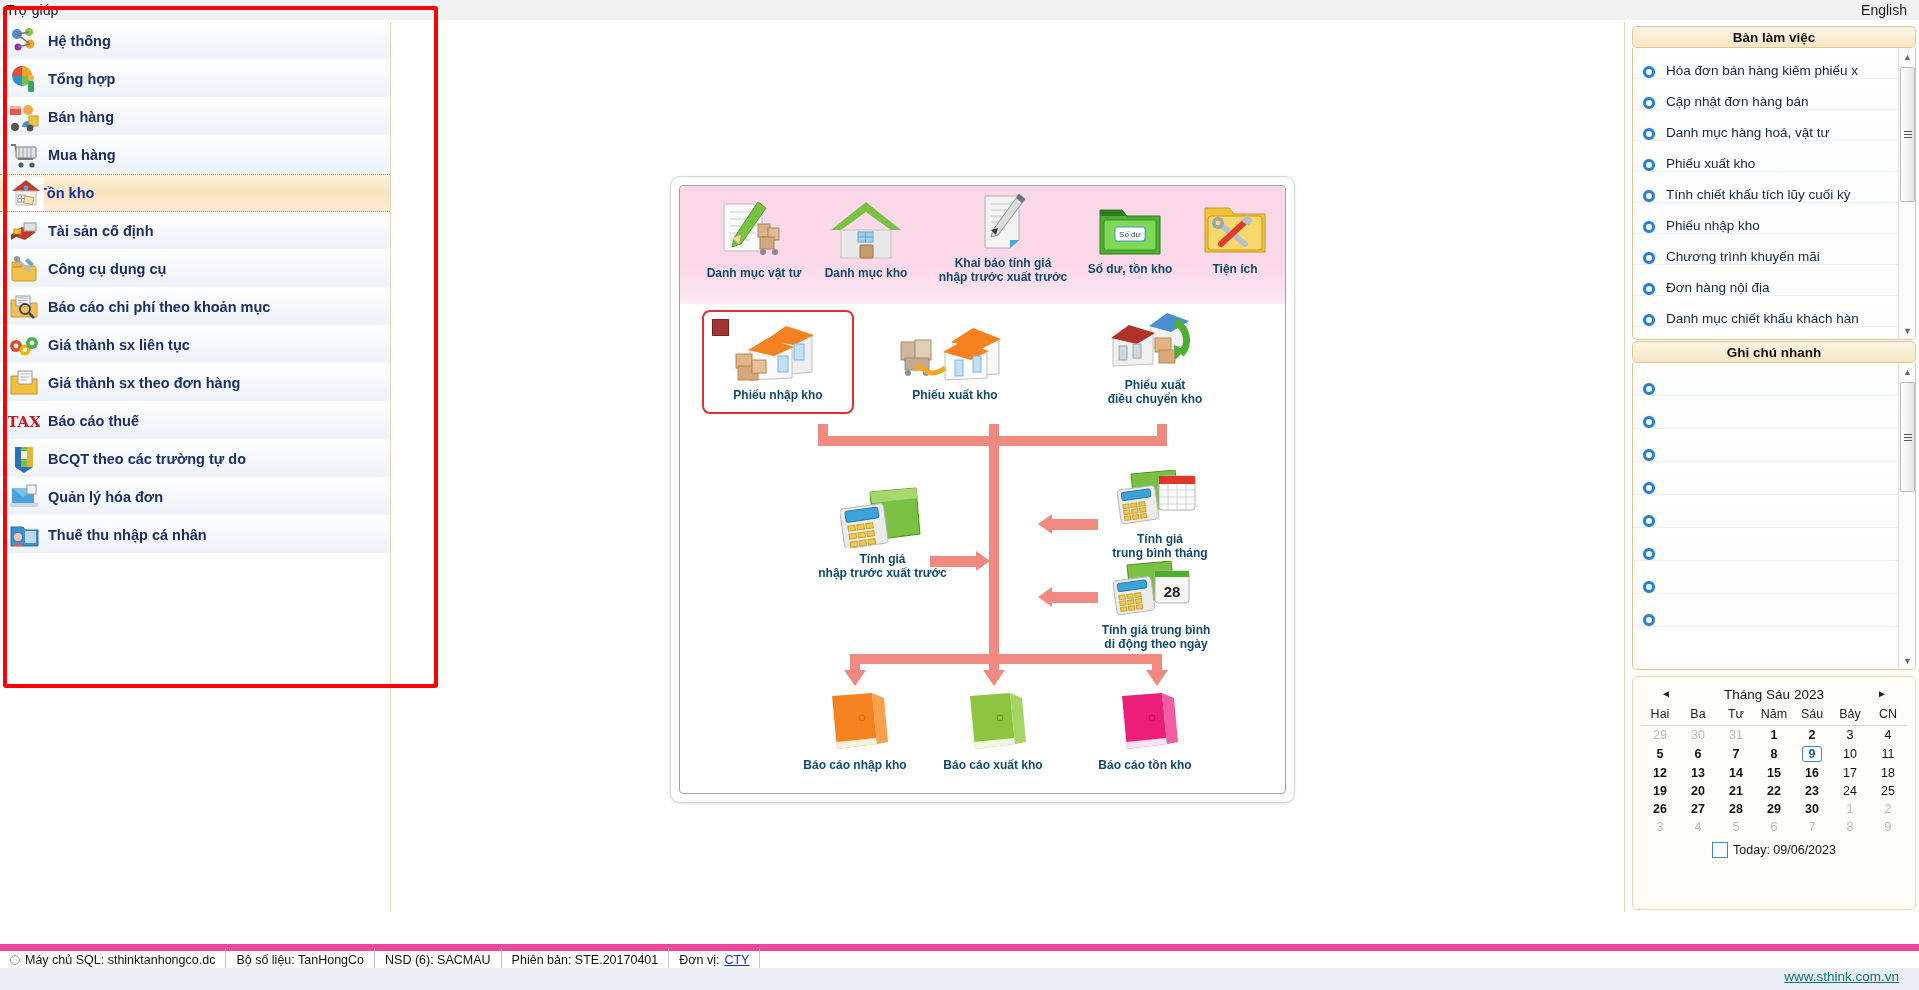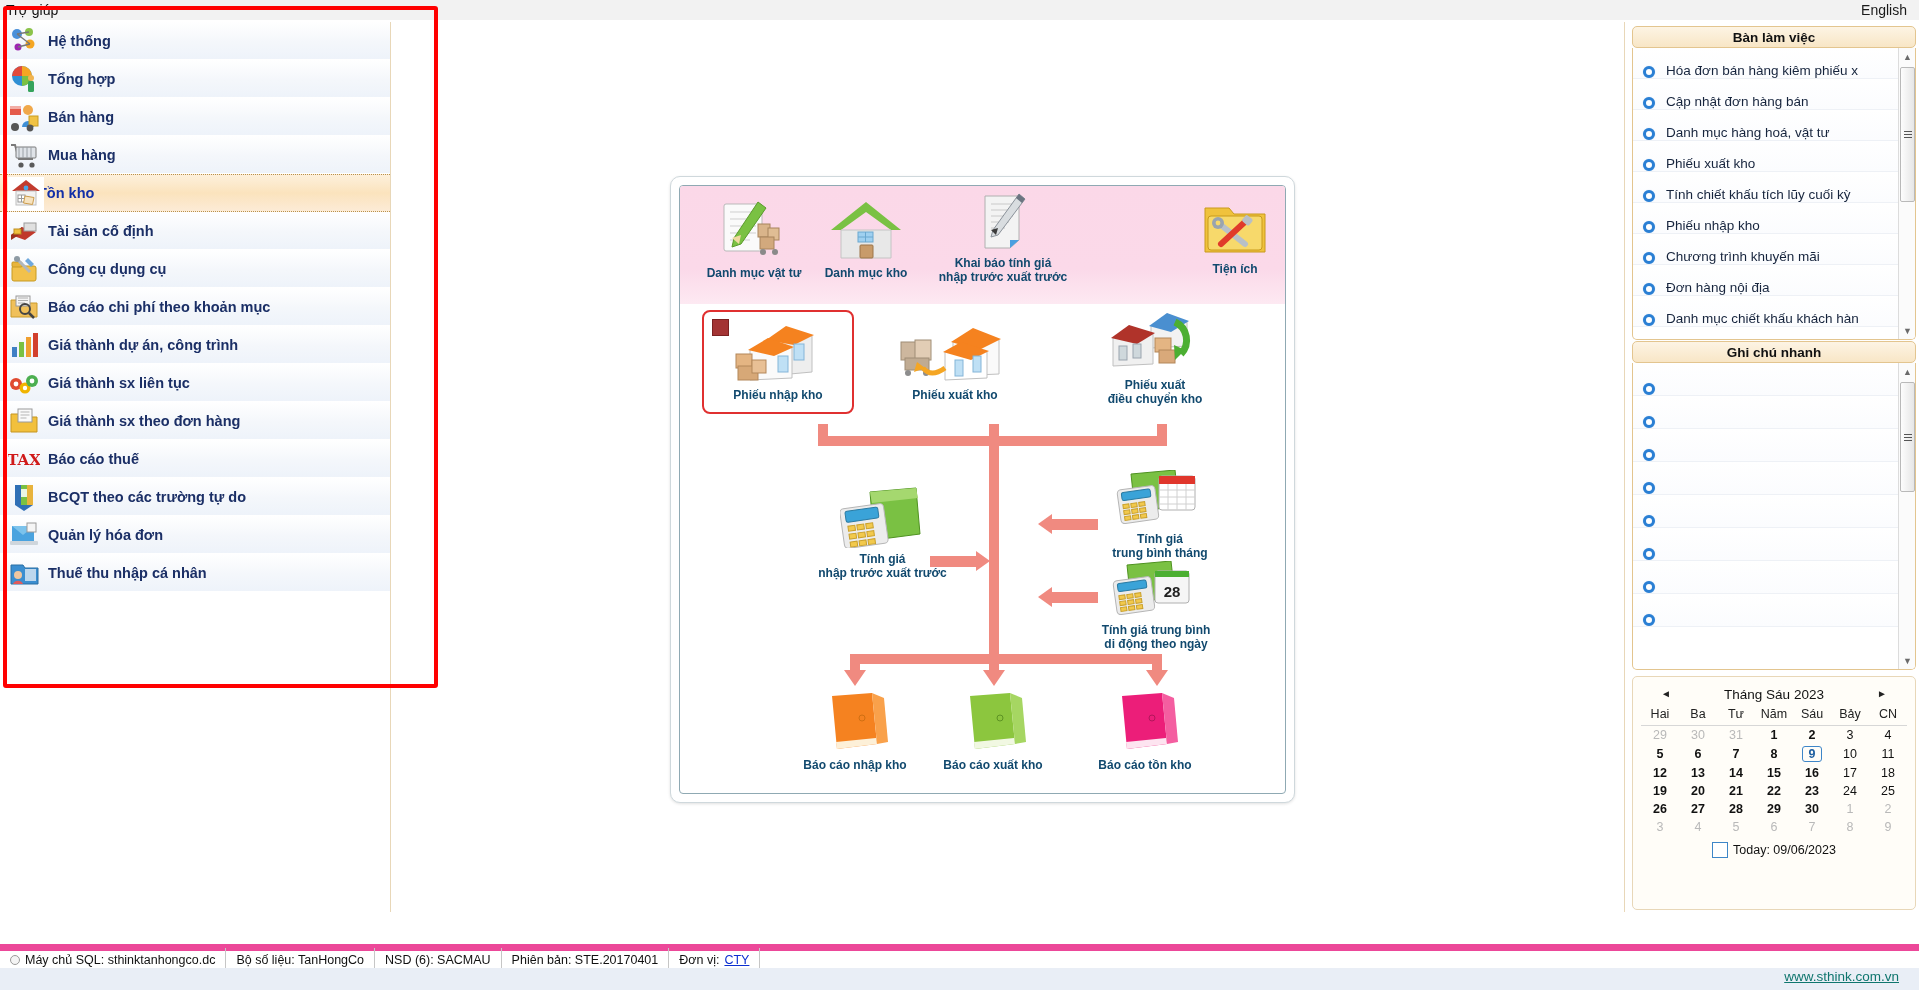--- a/index.html
+++ b/index.html
@@ -388,31 +388,20 @@
           <path d="M3 9 h10 l2 3 h14 v14 H3 Z" fill="#f0c05a" stroke="#c99a2a"></path>
           <rect x="8" y="5" width="14" height="10" fill="#f5f5f5" stroke="#9a9a9a"></rect>
           <path d="M10 7 h10 M10 9.5 h10 M10 12 h7" stroke="#b0b0b0"></path>
           <circle cx="17" cy="18" r="5" fill="none" stroke="#444" stroke-width="2"></circle>
           <path d="M21 22 l5 5" stroke="#444" stroke-width="2.5"></path>
         </svg>
       </span>
       <span class="lbl">Báo cáo chi phí theo khoản mục</span>
     </div>
 
-    <div class="nav-item">
-      <span class="ico">
-        <svg width="32" height="32" viewBox="0 0 32 32">
-          <rect x="4" y="18" width="5" height="10" fill="#3f7fc4"></rect>
-          <rect x="11" y="13" width="5" height="15" fill="#7ac143"></rect>
-          <rect x="18" y="8" width="5" height="20" fill="#f0a030"></rect>
-          <rect x="25" y="4" width="5" height="24" fill="#d2402d"></rect>
-        </svg>
-      </span>
-      <span class="lbl">Giá thành dự án, công trình</span>
-    </div>
 
     <div class="nav-item">
       <span class="ico">
         <svg width="32" height="32" viewBox="0 0 32 32">
           <circle cx="8" cy="17" r="6" fill="#e04a30"></circle>
             <circle cx="8" cy="17" r="2.4" fill="#fff"></circle>
           <circle cx="17" cy="21" r="5.5" fill="#f0b400"></circle>
             <circle cx="17" cy="21" r="2.2" fill="#fff"></circle>
           <circle cx="24" cy="14" r="6" fill="#4caf50"></circle>
             <circle cx="24" cy="14" r="2.4" fill="#fff"></circle>
@@ -521,20 +510,30 @@
         <path d="M46 2 l6 5 l-27 36 l-7 2 l2 -7 Z" fill="#d9dde0" stroke="#8a9199"></path>
         <path d="M46 2 l6 5 l-3 4 l-6 -5 Z" fill="#6b7480"></path>
         <path d="M18 38 l7 -2 l-2 7 Z" fill="#3b3b3b"></path>
       </svg>
       <div class="cap">
         <span style="white-space:pre-line;">Khai báo tính giá
 nhập trước xuất trước</span>
       </div>
     </div>
 
+    <div class="dgitem" style="left:396px;top:14px;width:108px;">
+      <svg width="70" height="58" viewBox="0 0 70 58">
+        <path d="M5 10 h22 l5 6 h33 v38 H5 Z" fill="#4caf32" stroke="#2f7a1d"></path>
+        <path d="M5 10 h22 l5 6 h-27 Z" fill="#2f7a1d"></path>
+        <rect x="9" y="20" width="52" height="30" rx="2" fill="#7ed957" stroke="#3f8f28"></rect>
+        <rect x="20" y="27" width="30" height="14" rx="2" fill="#ffffff" stroke="#4f8fd6"></rect>
+        <text x="35" y="37" text-anchor="middle" font-family="Liberation Sans, sans-serif" font-size="8" fill="#11496e">Số dư</text>
+      </svg>
+      <div class="cap">Số dư, tồn kho</div>
+    </div>
 
     <div class="dgitem" style="left:505px;top:14px;width:100px;">
       <svg width="68" height="58" viewBox="0 0 68 58">
         <path d="M4 8 h24 l5 6 h31 v38 H4 Z" fill="#f0c23c" stroke="#c89a1d"></path>
         <rect x="7" y="16" width="54" height="34" rx="3" fill="#f7d96b" stroke="#c89a1d"></rect>
         <path d="M16 22 L44 44" stroke="#b8c0c8" stroke-width="6" stroke-linecap="round"></path>
         <circle cx="17" cy="23" r="6" fill="#9aa4ae"></circle>
             <circle cx="17" cy="23" r="2.4" fill="#f7d96b"></circle>
         <path d="M46 20 L20 44" stroke="#e03a2a" stroke-width="6" stroke-linecap="round"></path>
         <rect x="42" y="16" width="9" height="8" rx="2" fill="#b8bfc6" transform="rotate(40 46 20)"></rect>

